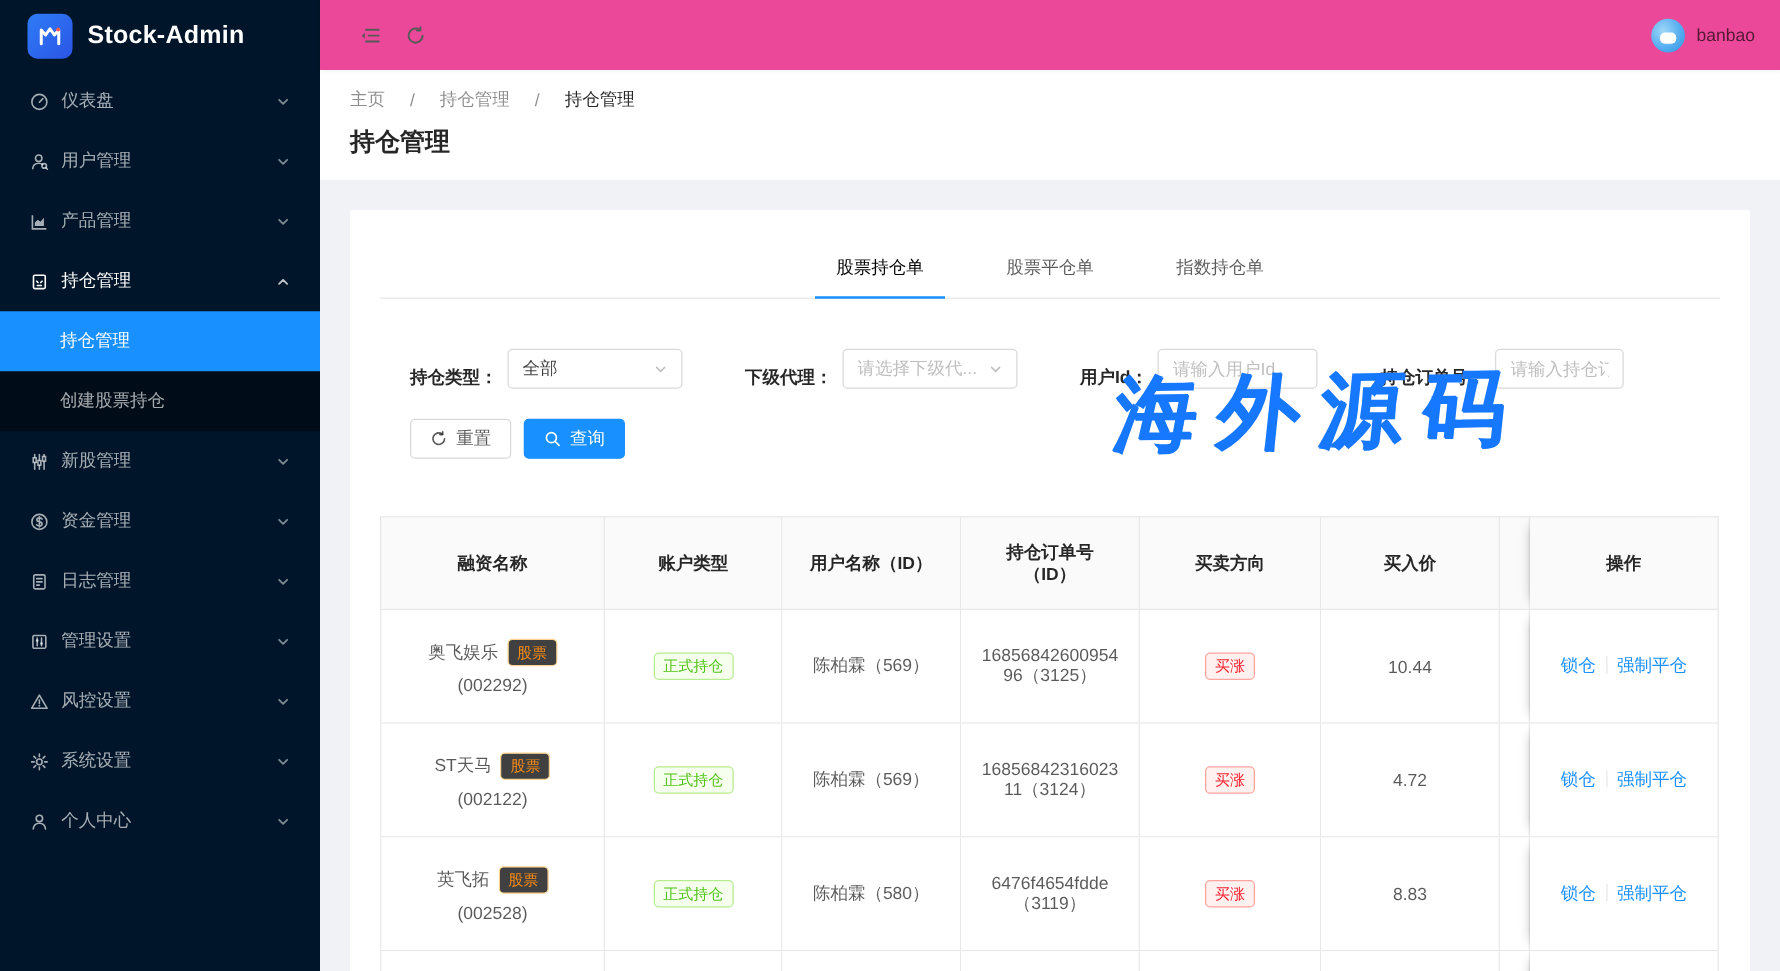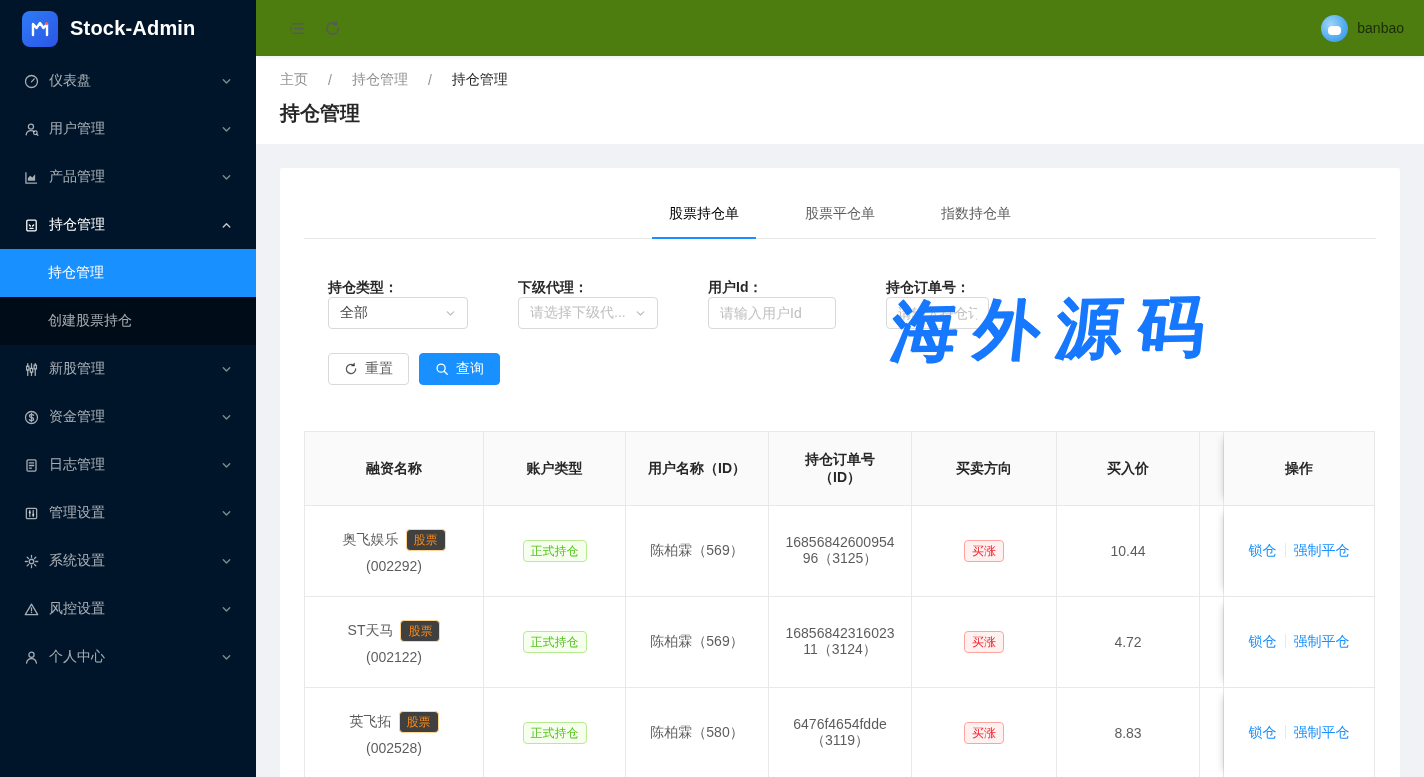--- a/index.html
+++ b/index.html
@@ -17,21 +17,21 @@
   .menu-item { height:48px; display:flex; align-items:center; padding:0 24px; cursor:pointer; font-size:14px; }
   .menu-item .mi-label { margin-left:10px; flex:1; }
   .menu-item.open { color:#fff; }
   .menu-item svg { flex:0 0 auto; }
   .submenu { background:#000c17; }
   .submenu-item { height:48px; display:flex; align-items:center; padding-left:48px; cursor:pointer; color:rgba(255,255,255,.65); }
   .submenu-item.active { background:#1890ff; color:#fff; }
   .chev { opacity:.75; }
   
   .main { flex:1; display:flex; flex-direction:column; min-width:0; }
-  .topbar { height:56px; background:#4d7c0f; display:flex; align-items:center; padding:0 20px 0 22px; box-shadow:0 1px 4px rgba(0,21,41,.08); position:relative; z-index:5; }
+  .topbar { height:56px; background:#ec4899; display:flex; align-items:center; padding:0 20px 0 22px; box-shadow:0 1px 4px rgba(0,21,41,.08); position:relative; z-index:5; }
   .topbar .tb-icon { width:36px; height:36px; display:flex; align-items:center; justify-content:center; cursor:pointer; color:#595959; }
   .topbar-right { margin-left:auto; display:flex; align-items:center; gap:9px; cursor:pointer; }
   .avatar { width:27px; height:27px; border-radius:50%; background:radial-gradient(circle at 35% 35%, #9ed6f7 0%, #56aef0 55%, #2f8fe0 100%); position:relative; overflow:hidden; }
   .avatar::after { content:""; position:absolute; left:7px; top:11px; width:13px; height:9px; background:#fff; border-radius:4px; }
   .username { color:rgba(0,0,0,.65); font-size:14px; }
   
   .page-header { background:#fff; padding:15px 24px 17px; }
   .breadcrumb { font-size:14px; color:rgba(0,0,0,.45); display:flex; gap:20px; align-items:center; }
   .breadcrumb .bc-current { color:rgba(0,0,0,.85); }
   .breadcrumb .bc-sep { color:rgba(0,0,0,.45); }
@@ -39,21 +39,21 @@
   
   .content { flex:1; background:#f0f2f5; padding:24px; overflow:hidden; position:relative; }
   .card { background:#fff; border-radius:2px; min-height:700px; padding:24px 24px 0; position:relative; }
   
   .tabs-nav { display:flex; justify-content:center; gap:32px; border-bottom:1px solid #e8e8e8; }
   .tab { padding:13px 17px 14px; cursor:pointer; color:rgba(0,0,0,.65); border-bottom:2px solid transparent; margin-bottom:-1px; }
   .tab.active { color:#000000; border-bottom-color:#1890ff; }
   
   .filter-form { margin-top:40px; padding-left:24px; }
   .filter-row { display:flex; align-items:center; }
-  .filter-item { display:flex; align-items:flex-start; margin-right:50px;flex-direction:column; }
+  .filter-item { display:flex; align-items:flex-end; margin-right:50px; }
   .filter-label { font-weight:bold; color:rgba(0,0,0,.85); margin-right:8px; white-space:nowrap; }
   .select-box { width:140px; height:32px; border:1px solid #d9d9d9; border-radius:4px; display:flex; align-items:center; padding:0 11px; cursor:pointer; background:#fff; }
   .select-box .sel-text { flex:1; color:rgba(0,0,0,.75); white-space:nowrap; overflow:hidden; }
   .select-box .sel-text.placeholder { color:#bfbfbf; }
   .select-box svg { color:#bfbfbf; }
   .text-input { height:32px; border:1px solid #d9d9d9; border-radius:4px; padding:0 11px; font-size:14px; color:rgba(0,0,0,.75); outline:none; font-family:inherit; }
   .text-input::placeholder { color:#bfbfbf; }
   .input-user { width:128px; }
   .input-order { width:103px; }
   .btn-row { margin-top:24px; display:flex; gap:10px; }
@@ -186,35 +186,35 @@
           <circle cx="5.4" cy="6" r="1" fill="currentColor" stroke="none"></circle>
           <circle cx="8.6" cy="8.2" r="1" fill="currentColor" stroke="none"></circle>
         </svg>
       <span class="mi-label">管理设置</span>
       <svg class="chev" width="11" height="11" viewBox="0 0 12 12" fill="none" stroke="currentColor" stroke-width="1.6">
           <path d="M2.5 4.2 6 7.7l3.5-3.5" stroke-linecap="round" stroke-linejoin="round"></path>
         </svg>
     </div>
     <div class="menu-item">
       <svg width="15" height="15" viewBox="0 0 14 14" fill="none" stroke="currentColor" stroke-width="1.2">
-          <circle cx="7" cy="7" r="2.1"></circle>
-          <path d="M7 1.2v1.9M7 10.9v1.9M1.2 7h1.9M10.9 7h1.9M2.9 2.9l1.3 1.3M9.8 9.8l1.3 1.3M11.1 2.9 9.8 4.2M4.2 9.8l-1.3 1.3" stroke-linecap="round"></path>
-        </svg>
-      <span class="mi-label">系统设置</span>
-      <svg class="chev" width="11" height="11" viewBox="0 0 12 12" fill="none" stroke="currentColor" stroke-width="1.6">
-          <path d="M2.5 4.2 6 7.7l3.5-3.5" stroke-linecap="round" stroke-linejoin="round"></path>
-        </svg>
-    </div>
-    <div class="menu-item">
-      <svg width="15" height="15" viewBox="0 0 14 14" fill="none" stroke="currentColor" stroke-width="1.2">
           <path d="M7 2 12.8 11.8H1.2Z" stroke-linejoin="round"></path>
           <path d="M7 5.6v2.6" stroke-linecap="round"></path>
           <circle cx="7" cy="9.9" r=".7" fill="currentColor" stroke="none"></circle>
         </svg>
       <span class="mi-label">风控设置</span>
+      <svg class="chev" width="11" height="11" viewBox="0 0 12 12" fill="none" stroke="currentColor" stroke-width="1.6">
+          <path d="M2.5 4.2 6 7.7l3.5-3.5" stroke-linecap="round" stroke-linejoin="round"></path>
+        </svg>
+    </div>
+    <div class="menu-item">
+      <svg width="15" height="15" viewBox="0 0 14 14" fill="none" stroke="currentColor" stroke-width="1.2">
+          <circle cx="7" cy="7" r="2.1"></circle>
+          <path d="M7 1.2v1.9M7 10.9v1.9M1.2 7h1.9M10.9 7h1.9M2.9 2.9l1.3 1.3M9.8 9.8l1.3 1.3M11.1 2.9 9.8 4.2M4.2 9.8l-1.3 1.3" stroke-linecap="round"></path>
+        </svg>
+      <span class="mi-label">系统设置</span>
       <svg class="chev" width="11" height="11" viewBox="0 0 12 12" fill="none" stroke="currentColor" stroke-width="1.6">
           <path d="M2.5 4.2 6 7.7l3.5-3.5" stroke-linecap="round" stroke-linejoin="round"></path>
         </svg>
     </div>
     <div class="menu-item">
       <svg width="15" height="15" viewBox="0 0 14 14" fill="none" stroke="currentColor" stroke-width="1.2">
           <circle cx="7" cy="4.4" r="2.4"></circle>
           <path d="M2.4 12.2c.4-2.7 2.2-4.2 4.6-4.2s4.2 1.5 4.6 4.2" stroke-linecap="round"></path>
         </svg>
       <span class="mi-label">个人中心</span>

